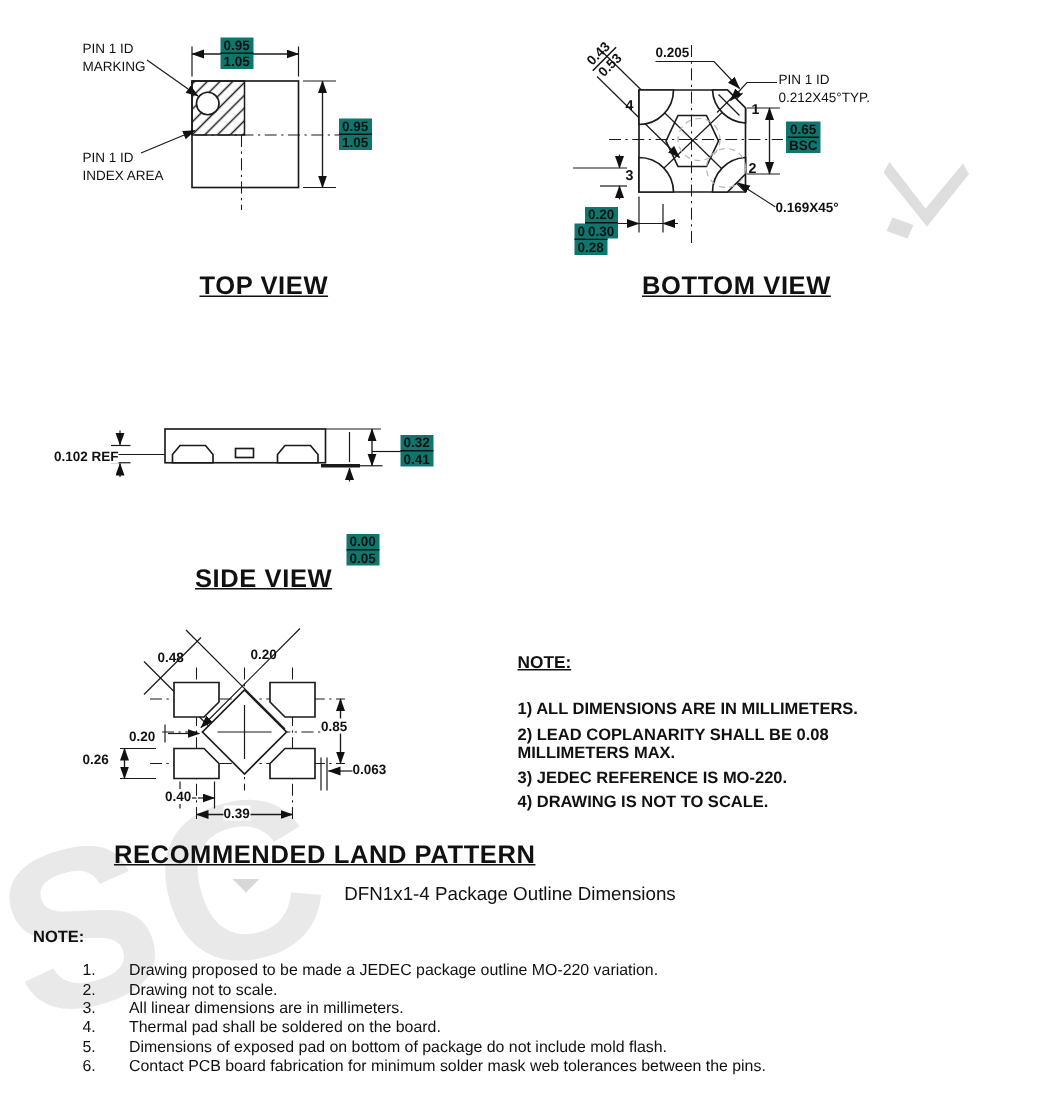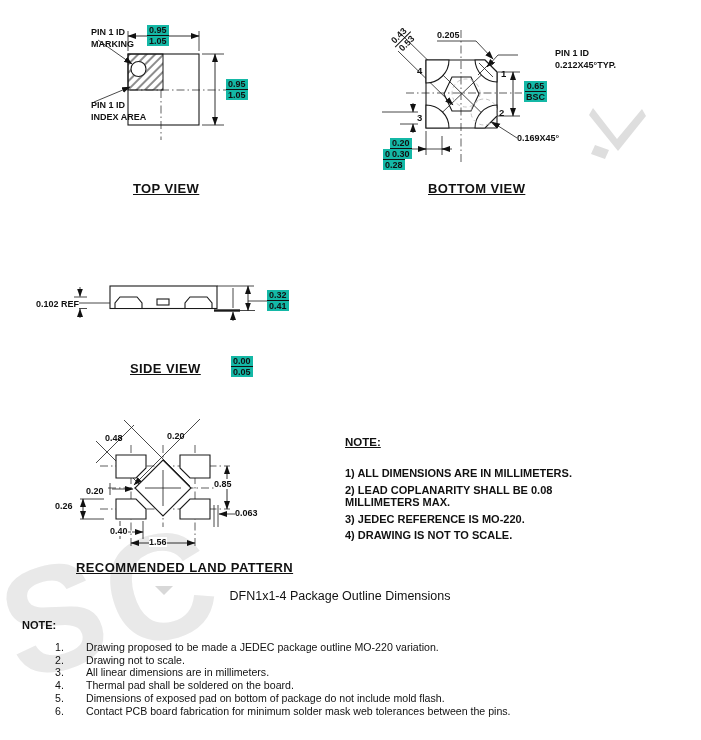--- a/index.html
+++ b/index.html
@@ -8,28 +8,28 @@
   svg{position:absolute;z-index:1;overflow:visible;}
   .ln{stroke:#1a1a1a;stroke-width:1.1;fill:none;}
   .fw{fill:#fff;}
   .thin{stroke:#1a1a1a;stroke-width:0.8;fill:none;}
   .dim{stroke:#1a1a1a;stroke-width:0.9;fill:none;}
   .cl{stroke:#1a1a1a;stroke-width:0.7;fill:none;stroke-dasharray:8 3 1.5 3;}
   .dash{stroke:#b5b5b5;stroke-width:0.8;fill:none;stroke-dasharray:4 3;}
   .thick{stroke:#1a1a1a;stroke-width:2.4;fill:none;}
 
   .dim-stack{position:absolute;z-index:2;display:flex;flex-direction:column;align-items:center;
-             font-size:9px;font-weight:bold;line-height:10px;white-space:nowrap;background:#14b8a6;}
+             font-size:9px;font-weight:bold;line-height:10px;white-space:nowrap;background:#0f766e;}
   .dim-stack span{padding:0 2px;}
   .dim-stack span:first-child{border-bottom:1px solid #111;}
   .dim-stack.rot{background:transparent;transform:rotate(-45deg);}
   .dim-one{position:absolute;z-index:2;font-size:9px;font-weight:bold;white-space:nowrap;background:#fff;}
-  .ann{position:absolute;z-index:2;font-size:9px;font-weight:bold;line-height:11.5px;white-space:nowrap;margin-left:36px;}
+  .ann{position:absolute;z-index:2;font-size:9px;font-weight:normal;line-height:11.5px;white-space:nowrap;}
   .pin-num{position:absolute;z-index:2;font-size:9.5px;font-weight:bold;}
-  .view-title{position:absolute;z-index:2;font-size:13px;font-weight:bold;letter-spacing:0.4px;
+  .view-title{position:absolute;z-index:2;font-size:17px;font-weight:bold;letter-spacing:0.4px;
               text-decoration:underline;white-space:nowrap;}
 
   #note-right{position:absolute;z-index:2;left:345px;top:436px;width:252px;}
   #note-right .nr-head{font-size:11.5px;font-weight:bold;text-decoration:underline;margin:0 0 19px 0;}
   #note-right .nr-item{font-size:11px;font-weight:bold;line-height:12.5px;margin:0 0 4px 0;}
 
   #caption{position:absolute;z-index:2;left:0;top:589px;width:680px;text-align:center;font-size:12.5px;}
 
   #footer-notes{position:absolute;z-index:2;left:20px;top:619px;width:665px;}
   #footer-notes .fn-head{font-size:11px;font-weight:bold;margin:0 0 10px 2px;}
@@ -254,30 +254,30 @@
 
   <div class="dim-one" style="left:36px;top:299px;">0.102 REF</div>
   <div class="dim-stack" style="left:267px;top:290px;">
     <span>0.32</span>
       <span>0.41</span>
   </div>
   <div class="dim-stack" style="left:231px;top:320px;margin-top:36px;">
     <span>0.00</span>
       <span>0.05</span>
   </div>
-  <div class="view-title" style="left:130px;top:361px;">SIDE VIEW</div>
+  <div class="view-title" style="left:130px;top:376px;">SIDE VIEW</div>
 
   <div class="dim-one" style="left:105px;top:433px;background:transparent;">0.48</div>
   <div class="dim-one" style="left:167px;top:431px;background:transparent;">0.20</div>
   <div class="dim-one" style="left:214px;top:479px;text-align:right;">0.85</div>
   <div class="dim-one" style="left:86px;top:486px;">0.20</div>
   <div class="dim-one" style="left:55px;top:501px;">0.26</div>
   <div class="dim-one" style="left:235px;top:508px;">0.063</div>
   <div class="dim-one" style="left:110px;top:526px;">0.40</div>
-  <div class="dim-one" style="left:149px;top:537px;">1.56</div>
+  <div class="dim-one" style="left:149px;top:537px;">0.39</div>
   <div class="view-title" style="left:76px;top:560px;">RECOMMENDED LAND PATTERN</div>
 
   <div id="note-right">
     <div class="nr-head">NOTE:</div>
     <div class="nr-item">1) ALL DIMENSIONS ARE IN MILLIMETERS.</div>
     <div class="nr-item">2) LEAD COPLANARITY SHALL BE 0.08 MILLIMETERS MAX.</div>
     <div class="nr-item">3) JEDEC REFERENCE IS MO-220.</div>
     <div class="nr-item">4) DRAWING IS NOT TO SCALE.</div>
   </div>
 

